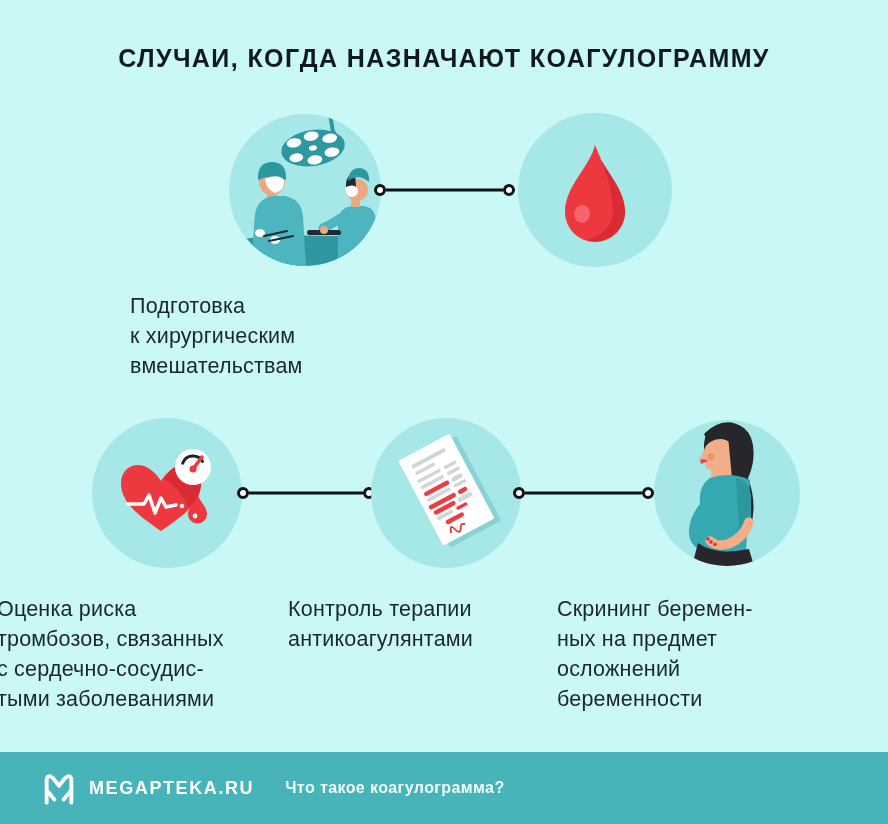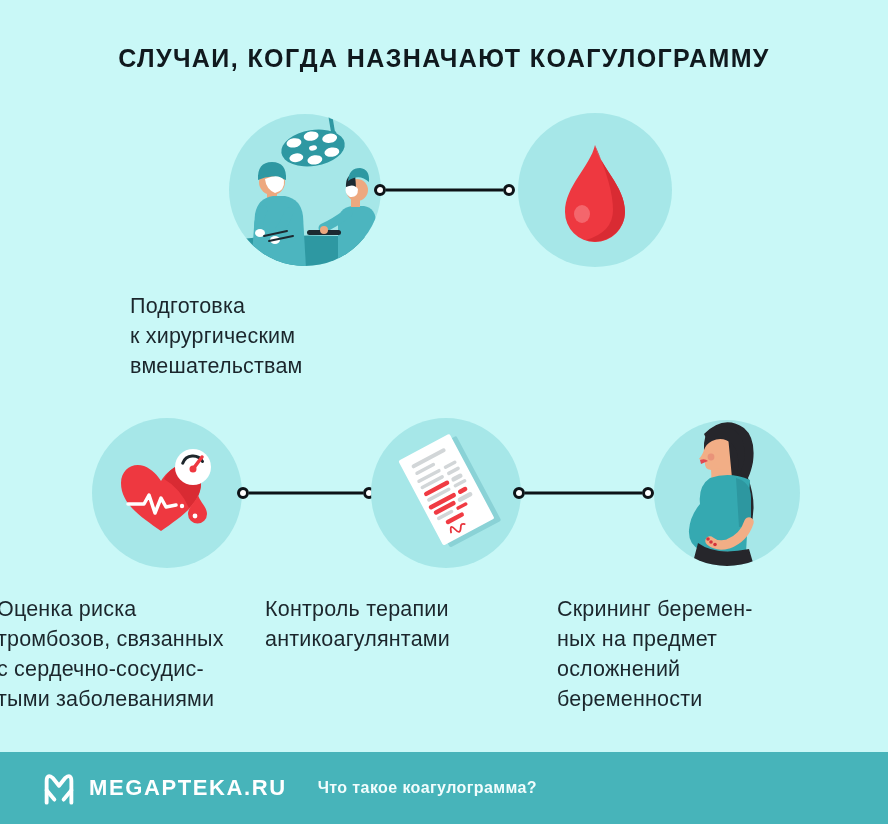--- a/index.html
+++ b/index.html
@@ -19,21 +19,21 @@
   .label{
     position:absolute;width:340px;text-align:left;
     font-size:21.5px;line-height:30px;color:#1b262c;
     white-space:pre-line;font-weight:500;letter-spacing:0.2px;
   }
   .footer{
     position:absolute;left:0;top:752px;width:100%;height:72px;
     background:#47b4ba;display:flex;align-items:center;
   }
   .logo{margin-left:42px;flex:0 0 auto;}
-  .brand{color:#ffffff;font-size:22px;font-weight:700;letter-spacing:1.6px;margin-left:13px;}
+  .brand{color:#ffffff;font-size:18px;font-weight:700;letter-spacing:1.6px;margin-left:13px;}
   .question{color:#f2fdfd;font-size:16px;font-weight:700;letter-spacing:0.4px;margin-left:31px;cursor:pointer;}
 </style>
 </head>
 <body>
 
 <div class="canvas">
 
   <div class="title">СЛУЧАИ, КОГДА НАЗНАЧАЮТ КОАГУЛОГРАММУ</div>
 
   <div class="circle" style="left:227px;top:112px;width:156px;height:156px">
@@ -200,21 +200,21 @@
         <circle cx="57" cy="122" r="1.8" fill="#d4333c"></circle>
         <circle cx="61" cy="124.5" r="1.8" fill="#d4333c"></circle>
       </g>
     </svg>
   </div>
 
   <div class="label" style="left:-3px;top:594px">Оценка риска
 тромбозов, связанных
 с сердечно-сосудис-
 тыми заболеваниями</div>
-  <div class="label" style="left:265px;top:594px">Контроль терапии
+  <div class="label" style="left:288px;top:594px">Контроль терапии
 антикоагулянтами</div>
   <div class="label" style="left:557px;top:594px">Скрининг беремен-
 ных на предмет
 осложнений
 беременности</div>
 
   <div class="footer">
     <svg class="logo" width="34" height="36" viewBox="0 0 44 46">
       <path d="M6 42 L6 14 Q6 4 14 10 L22 20 L30 10 Q38 4 38 14 L38 42" fill="none" stroke="#ffffff" stroke-width="5" stroke-linecap="round" stroke-linejoin="round"></path>
       <path d="M6 26 L16 38 M38 26 L28 38" fill="none" stroke="#ffffff" stroke-width="5" stroke-linecap="round"></path>

